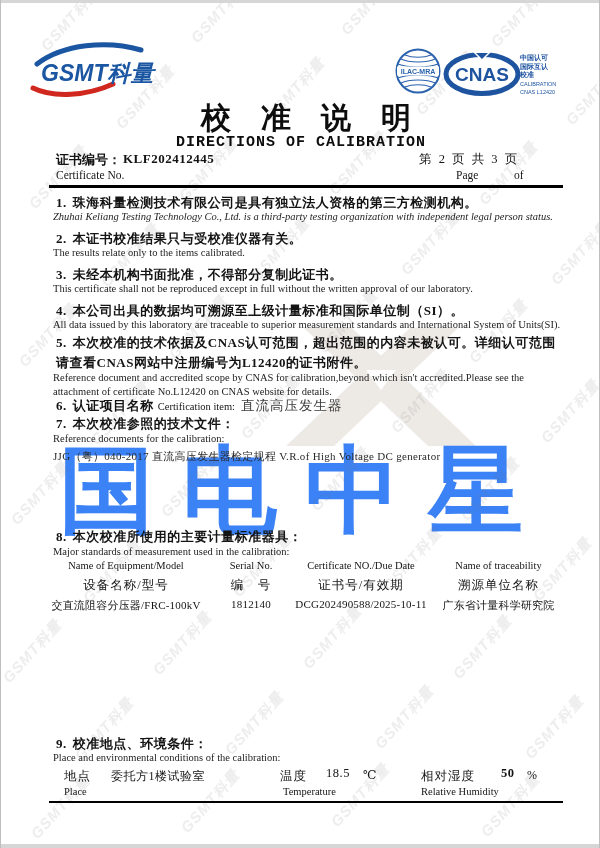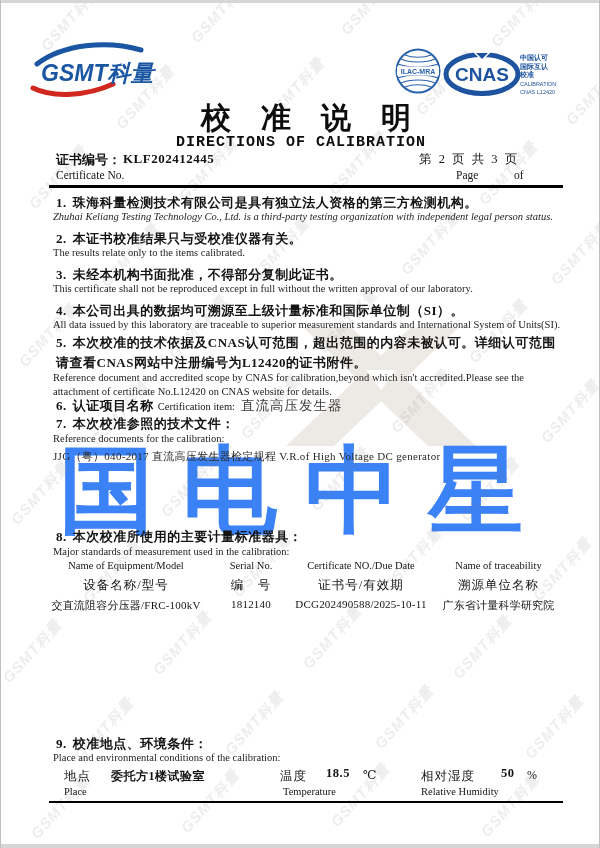--- a/index.html
+++ b/index.html
@@ -94,21 +94,21 @@
   .trow{display:flex;}
   .tcell{text-align:center;}
   .tc0{width:170px;} .tc1{width:80px;} .tc2{width:140px;} .tc3{width:135px;}
   .th-cn{font-size:12.5px;letter-spacing:1px;height:18px;}
   .th-en{font-size:10.5px;height:17px;}
   .td-val{font-size:11px;padding-top:3px;letter-spacing:0.2px;}
 
   
   .env-cn{font-size:12.5px;letter-spacing:1px;}
   .env-en{font-size:10.5px;}
-  .env-val{font-size:12px;letter-spacing:0.5px;font-weight:bold;}
+  .env-val{font-size:12px;letter-spacing:0.5px;}
   .e-place-cn{left:63px;top:768px;}  .e-place-val{left:110px;top:768px;}
   .e-place-en{left:63px;top:786px;}
   .e-temp-cn{left:279px;top:768px;}  .e-temp-val{left:325px;top:766px;font-size:12.5px;}
   .e-temp-unit{left:362px;top:768px;font-size:12px;}
   .e-temp-en{left:282px;top:786px;}
   .e-rh-cn{left:420px;top:768px;}    .e-rh-val{left:500px;top:766px;font-size:12.5px;font-weight:bold;}
   .e-rh-unit{left:526px;top:768px;font-size:12px;}
   .e-rh-en{left:420px;top:786px;}
 </style>
 </head>

